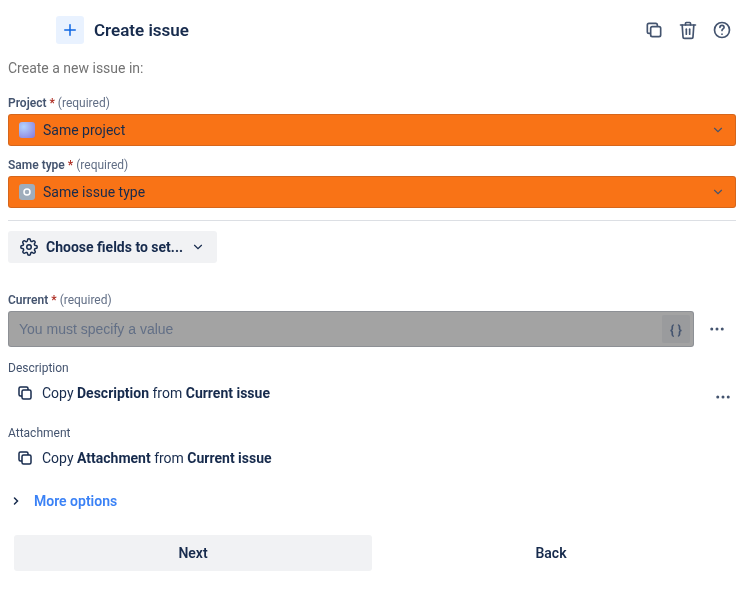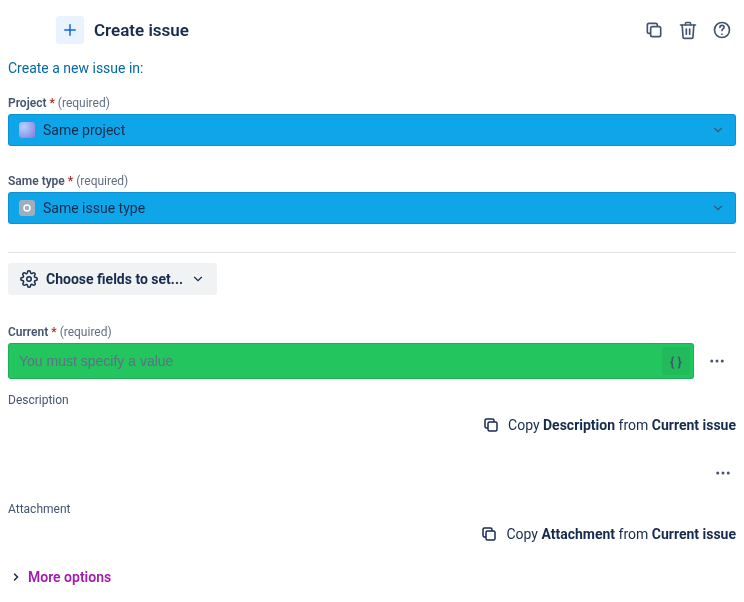--- a/index.html
+++ b/index.html
@@ -3,43 +3,43 @@
   <meta charset="utf-8">
   <style>
     * { box-sizing: border-box; margin: 0; padding: 0; }
     body { font-family: -apple-system, BlinkMacSystemFont, "Segoe UI", Roboto, sans-serif; color: #172B4D; font-size: 14px; padding: 8px; width: 744px; }
     .header { display: flex; align-items: center; justify-content: space-between; padding: 8px 4px 12px 4px; }
     .header-left { display: flex; align-items: center; gap: 10px; margin-left: 44px; }
     .plus-btn { width: 28px; height: 28px; display: flex; align-items: center; justify-content: center; background: #E9F2FF; border-radius: 3px; color: #0C66E4; }
     .header-title { font-size: 17px; font-weight: 600; color: #172B4D; }
     .header-right { display: flex; align-items: center; gap: 14px; }
     .header-icon { color: #44546F; display: flex; align-items: center; justify-content: center; cursor: pointer; }
-    .subtitle { font-size: 14px; color: #0369a1; padding: 4px 0 14px 0; }
+    .subtitle { font-size: 14px; color: #737373; padding: 4px 0 14px 0; }
     .field-label { font-size: 12px; font-weight: 600; color: #44546F; margin-bottom: 4px; margin-top: 6px; }
     .req-star { color: #AE2E24; }
     .req-txt { font-size: 12px; font-weight: 400; color: #626F86; }
-    .select-box { border: 1px solid #091E4224; border-radius: 3px; padding: 7px 10px; display: flex; align-items: center; justify-content: space-between; background: #0ea5e9; margin-bottom: 28px; cursor: pointer; }
+    .select-box { border: 1px solid #091E4224; border-radius: 3px; padding: 7px 10px; display: flex; align-items: center; justify-content: space-between; background: #f97316; margin-bottom: 12px; cursor: pointer; }
     .select-left { display: flex; align-items: center; gap: 8px; }
     .select-text { font-size: 14px; color: #172B4D; }
     .proj-icon { width: 16px; height: 16px; border-radius: 3px; background: radial-gradient(circle at 30% 30%, #B3D4FF, #8777D9); display:inline-block; }
     .issue-icon { width: 16px; height: 16px; border-radius: 3px; background: #9FADBC; display:flex; align-items:center; justify-content:center; }
     .chevron { color: #44546F; }
     .divider { height: 1px; background: #091E4224; margin: 8px 0 10px 0; }
     .fields-selector { display: inline-flex; align-items: center; gap: 8px; background: #091E420F; border-radius: 3px; padding: 7px 12px; font-weight: 700; font-size: 14px; color: #172B4D; cursor: pointer; margin:0 12px 24px 0; }
     .summary-row { display: flex; align-items: center; gap: 10px; margin-bottom: 14px; }
-    .summary-input { flex: 0 0 686px; border: 1px solid #091E4224; border-radius: 3px; display: flex; align-items: center; background: #22c55e; }
+    .summary-input { flex: 0 0 686px; border: 1px solid #091E4224; border-radius: 3px; display: flex; align-items: center; background: #a3a3a3; }
     .summary-input input { flex: 1; border: none; outline: none; padding: 9px 10px; font-size: 14px; background: transparent; color: #172B4D; }
     .summary-input input::placeholder { color: #626F86; }
     .braces { width: 28px; background: #091E420F; border-radius: 2px; margin: 3px; font-size: 13px; font-weight: 700; color: #44546F; display: flex; align-items: center; justify-content: center; align-self: stretch; cursor:pointer;}
     .dots-btn { color: #44546F; cursor: pointer; padding: 4px; display:flex; align-items:center; }
     .block-label { font-size: 12px; color: #44546F; margin: 6px 0 6px 0; font-weight: 400; }
-    .copy-row { display: flex; align-items: flex-end; gap: 26px; padding: 3px 0 10px 8px; flex-direction: column; }
+    .copy-row { display: flex; align-items: flex-start; gap: 10px; padding: 3px 0 10px 8px; }
     .copy-row-main { display:flex; align-items:center; gap:8px; flex:1; }
     .copy-text { font-size: 14px; color: #172B4D; }
-    .more-opts { display: flex; align-items: center; gap: 6px; font-size: 14px; font-weight: 600; color: #a21caf; padding: 16px 0 22px 2px; cursor: pointer; }
+    .more-opts { display: flex; align-items: center; gap: 12px; font-size: 14px; font-weight: 600; color: #3b82f6; padding: 16px 0 22px 2px; cursor: pointer; }
     .footer { display: flex; height: 36px; margin-top:4px; }
     .footer-btn { flex: 1; display: flex; align-items: center; justify-content: center; font-size: 14px; font-weight: 600; border-radius: 3px; cursor: pointer; }
     .btn-back { color: #172B4D; margin-right: 6px; }
     .btn-next { background: #091E420F; color: #172B4D; margin-left: 6px; }
   </style>
 </head>
 <body>
 
 
 

